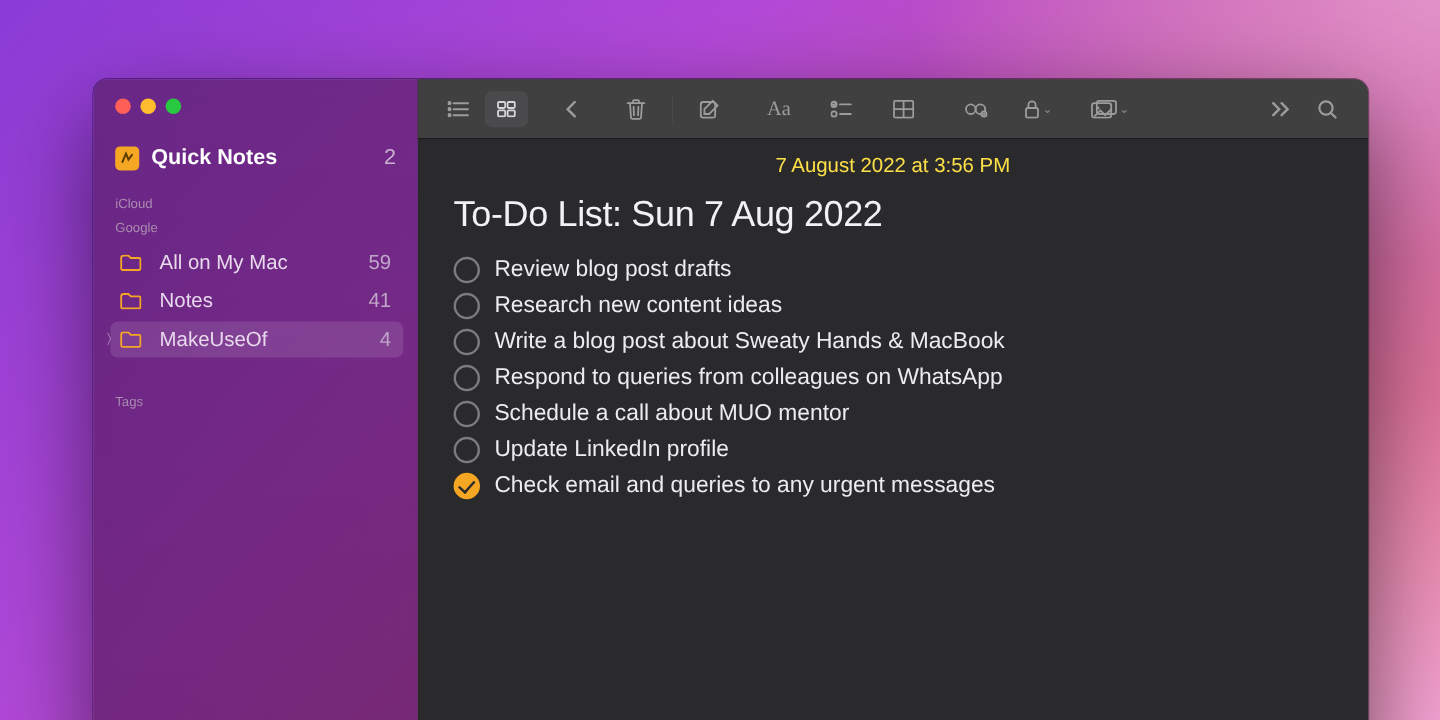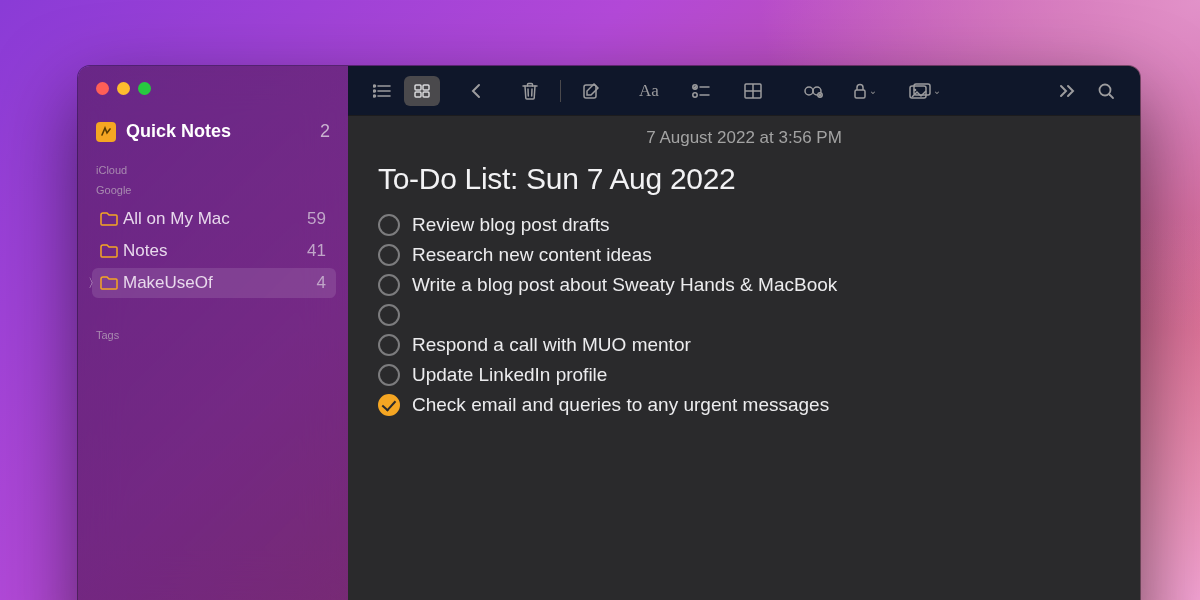--- a/index.html
+++ b/index.html
@@ -32,41 +32,41 @@
   .quick {
     display:flex; align-items:center; gap:10px;
     color:#fff; font-weight:600; font-size:18px;
     padding:4px 6px 4px 4px; margin-bottom:18px;text-align:right;
   }
   .qn-icon{width:20px;height:20px;border-radius:4px;background:#f5a623;display:flex;align-items:center;justify-content:center;}
   .quick .count{margin-left:auto;color:#c9b2d0;font-weight:400;}
   .section-label{font-size:11px;color:#a98bb0;margin:8px 0 8px 4px;}
   .folders{margin-top:4px;}
   .folder{
-    display:flex;align-items:center;gap:5px;
+    display:flex;align-items:center;gap:15px;
     padding:5px 10px 5px 8px;border-radius:6px;
     color:#e8d9ec;font-size:17px;margin-bottom:2px;position:relative;
   }
   .folder.selected{background:rgba(255,255,255,0.11);}
   .folder .count{margin-left:auto;color:#c0a6c8;}
   .folder .chev{position:absolute;left:-4px;color:#c9b2d0;font-size:12px;}
   .folder-icon{width:18px;height:14px;}
   
   .main{flex:1;background:#2a2a2c;display:flex;flex-direction:column;}
   .toolbar{
     height:50px;flex:0 0 50px;display:flex;align-items:center;gap:4px;
-    padding:0 16px;background:#0f172a;border-bottom:1px solid #1c1c1e;
+    padding:0 16px;background:#404040;border-bottom:1px solid #1c1c1e;
   }
   .tbtn{width:36px;height:30px;border-radius:6px;display:flex;align-items:center;justify-content:center;color:#9c9c9e;}
   .tbtn.active{background:#4a494c;color:#d8d8da;}
   .tsep{width:1px;height:22px;background:#4a494c;margin:0 8px;}
   .tbtn .carets{font-size:10px;margin-left:2px;color:#8a8a8c;}
   .tspacer{flex:1;}
   .content{flex:1;padding:12px 30px;color:#ededef;overflow:hidden;}
-  .timestamp{text-align:center;color:#a3a3a3;font-size:17px;margin-bottom:14px;}
+  .timestamp{text-align:center;color:#fde047;font-size:17px;margin-bottom:14px;}
   .title{font-size:30px;font-weight:400;letter-spacing:-0.3px;margin-bottom:18px;color:#f2f2f4;}
   .checklist{display:flex;flex-direction:column;gap:8px;}
   .check-item{display:flex;align-items:center;gap:12px;font-size:19px;color:#ececee;}
   .bubble{
     width:22px;height:22px;border-radius:50%;flex:0 0 22px;
     border:2px solid #7c7c7e;display:flex;align-items:center;justify-content:center;
   }
   .bubble.done{background:#f5a623;border-color:#f5a623;}
   .bubble.done::after{content:"";width:6px;height:11px;border:solid #2a2a2c;border-width:0 2.5px 2.5px 0;transform:rotate(42deg) translate(-1px,-1px);}
 </style>
@@ -245,24 +245,25 @@
             <div class="check-item">
               <span class="bubble"></span>
               <span>Research new content ideas</span>
             </div>
             <div class="check-item">
               <span class="bubble"></span>
               <span>Write a blog post about Sweaty Hands &amp; MacBook</span>
             </div>
             <div class="check-item">
               <span class="bubble"></span>
-            </div>
-            <div class="check-item">
-              <span class="bubble"></span>
-              <span>Respond a call with MUO mentor</span>
+              <span>Respond to queries from colleagues on WhatsApp</span>
+            </div>
+            <div class="check-item">
+              <span class="bubble"></span>
+              <span>Schedule a call about MUO mentor</span>
             </div>
             <div class="check-item">
               <span class="bubble"></span>
               <span>Update LinkedIn profile</span>
             </div>
             <div class="check-item">
               <span class="bubble done"></span>
               <span>Check email and queries to any urgent messages</span>
             </div>
           </div>

